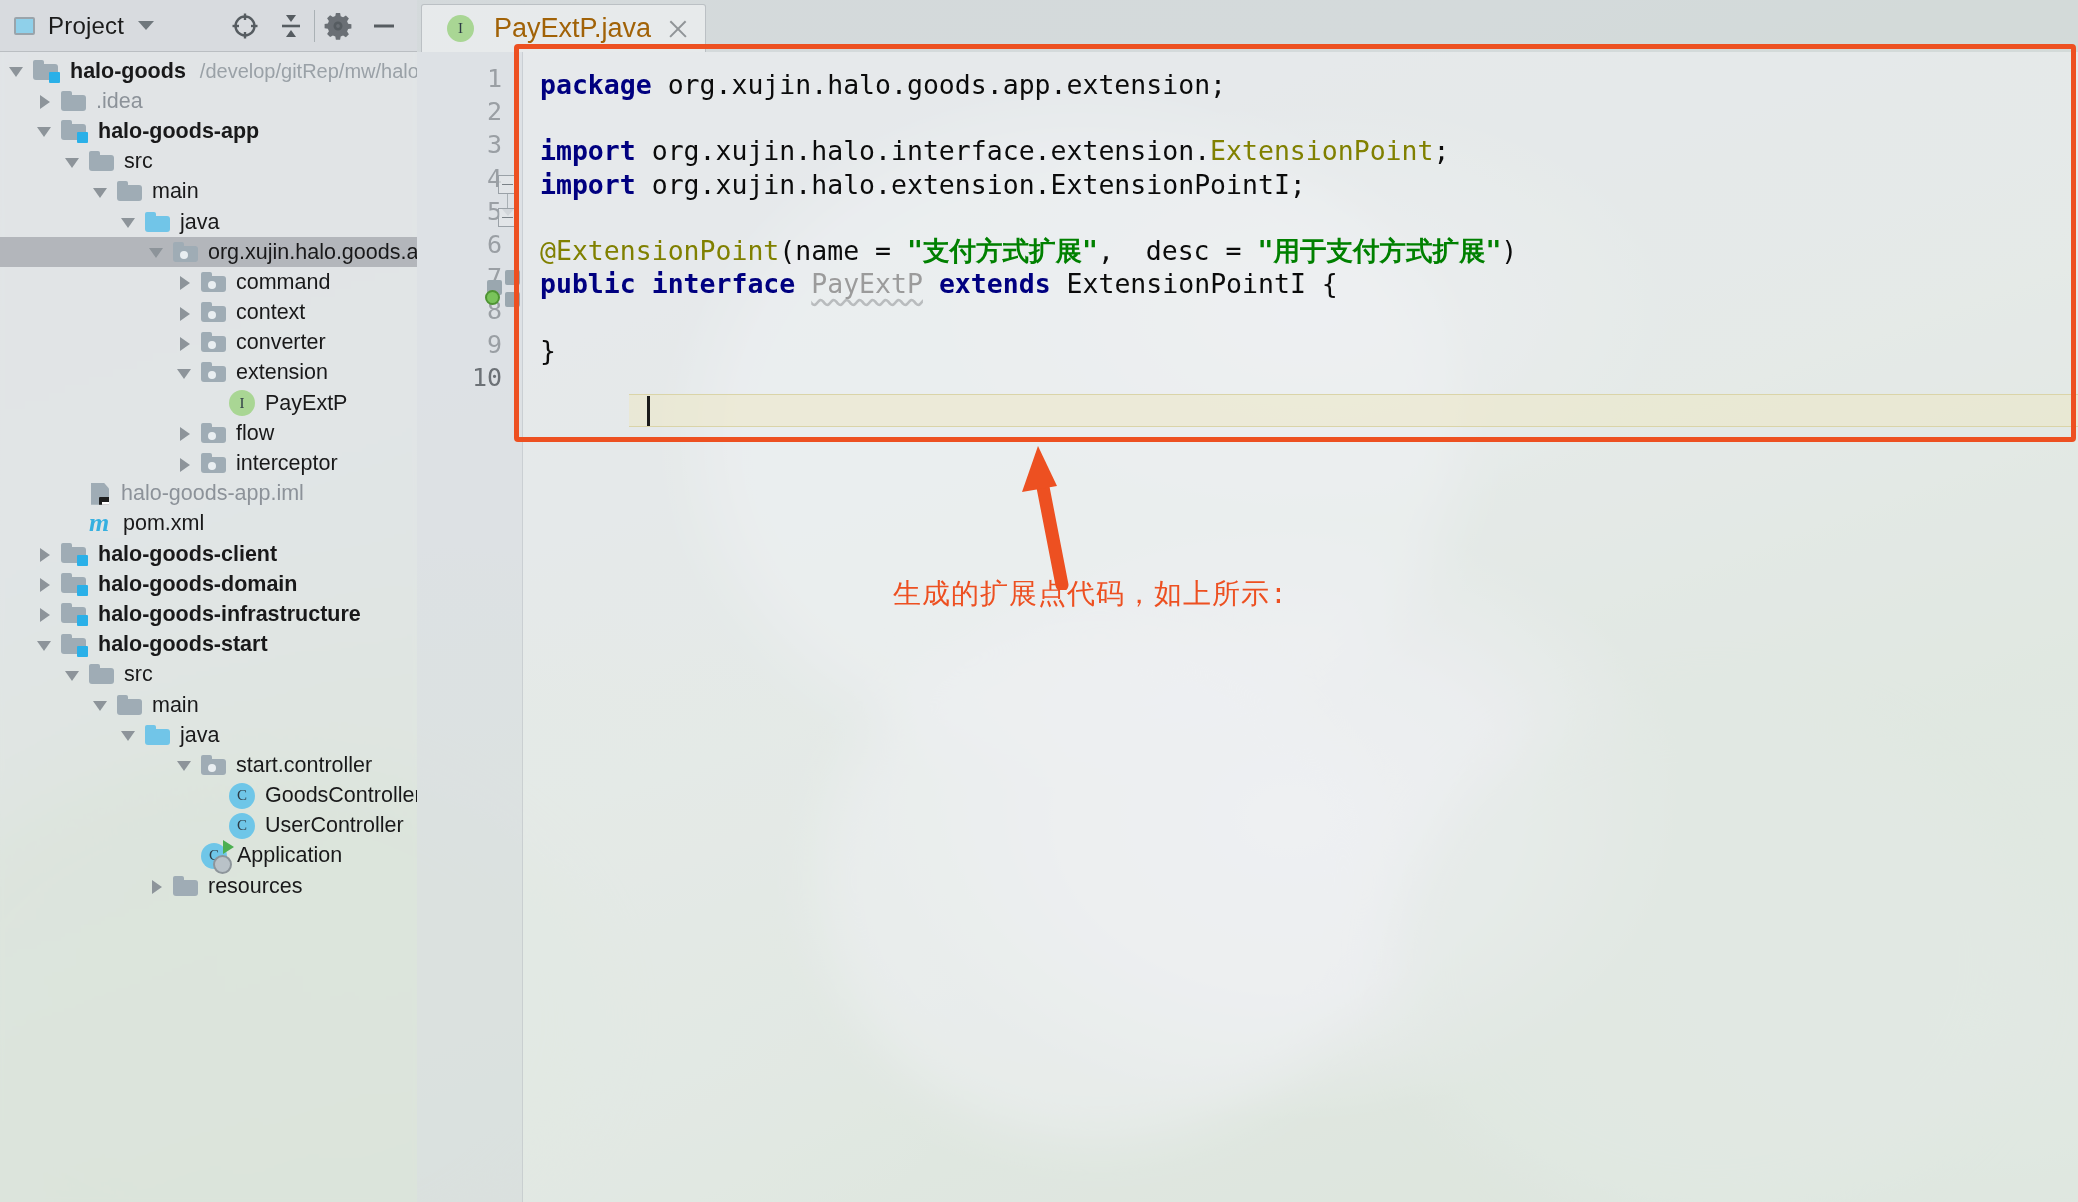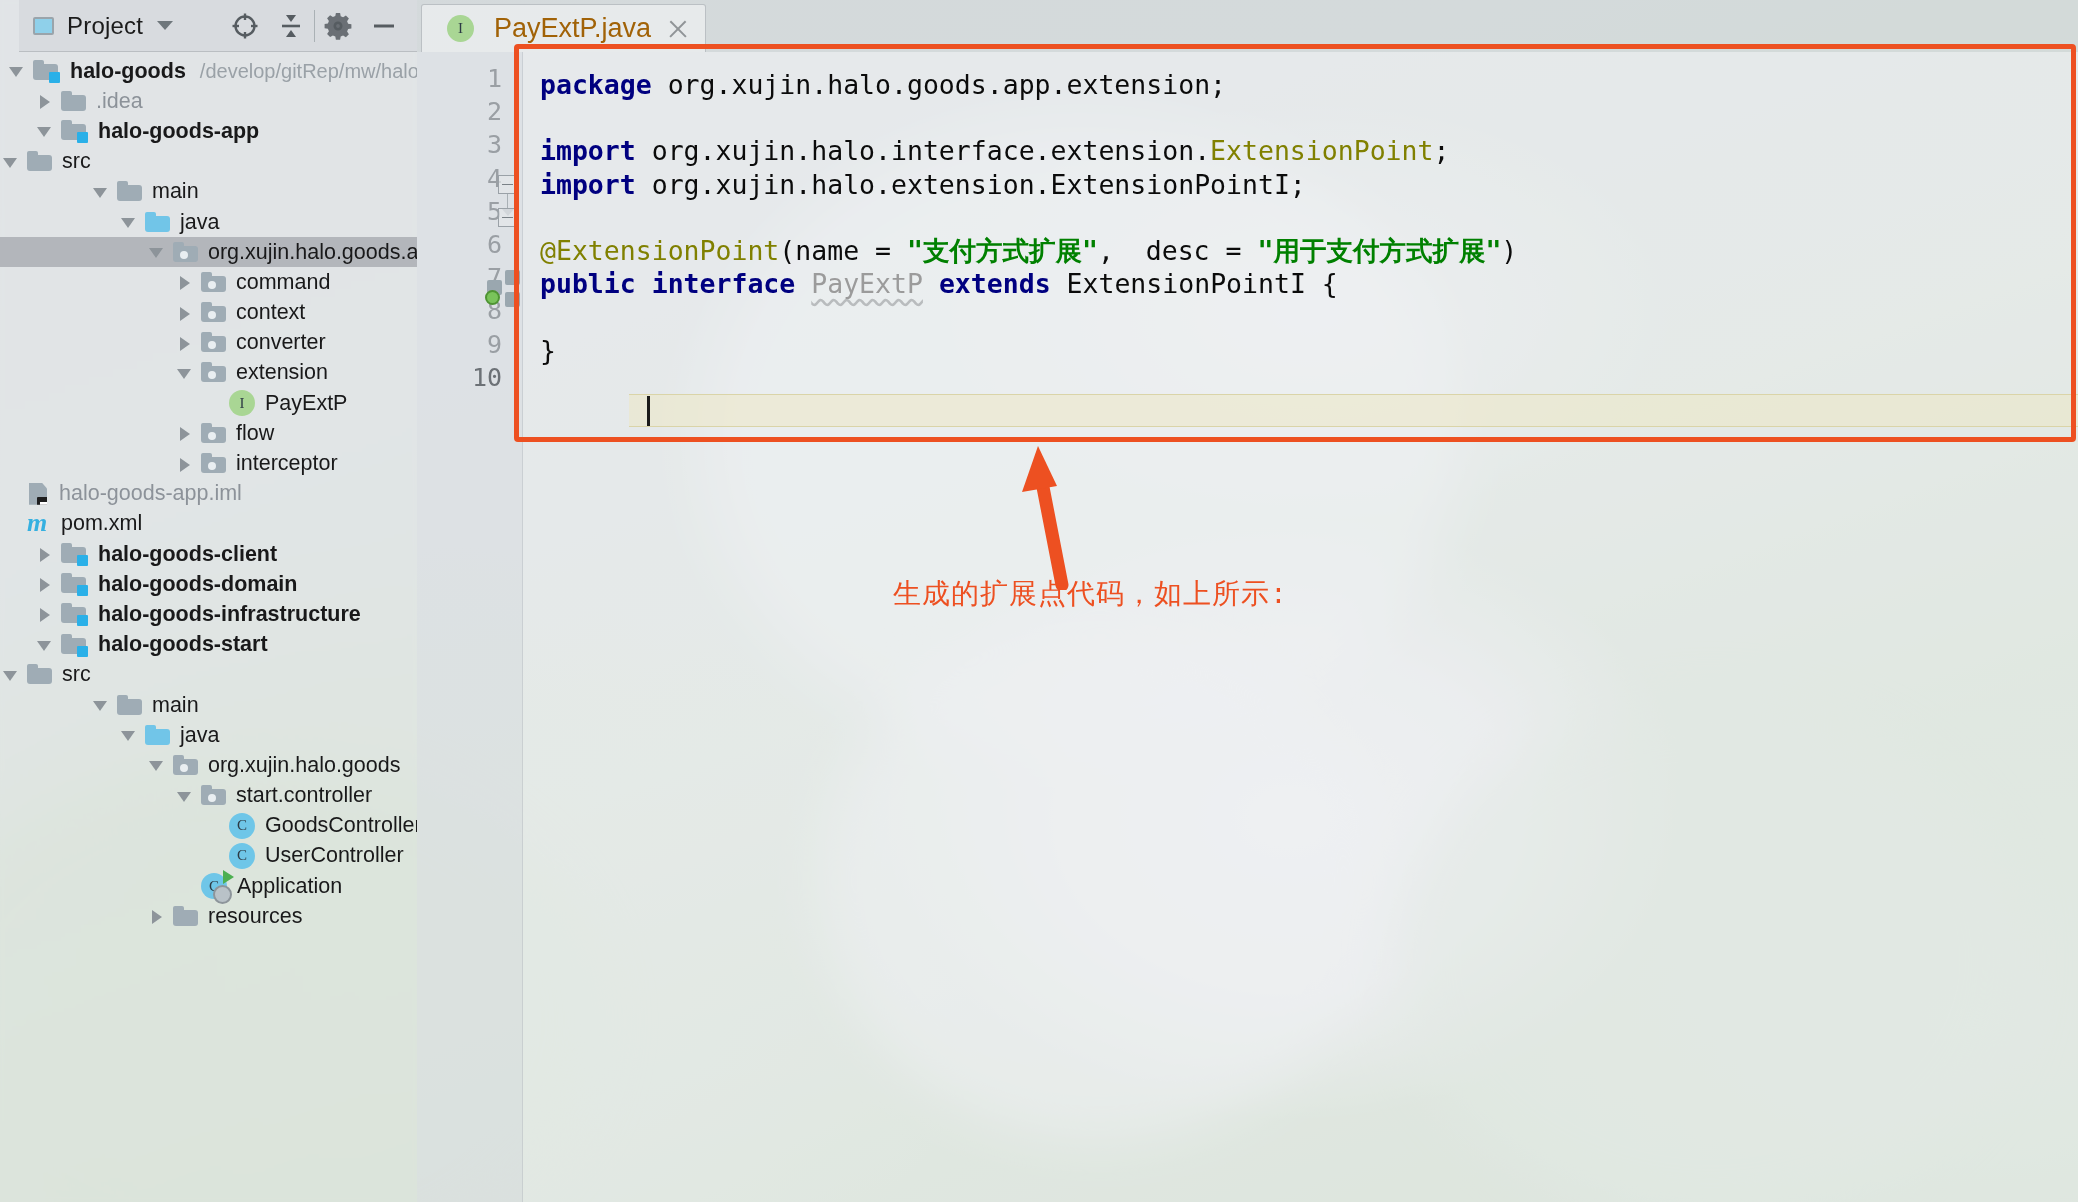--- a/index.html
+++ b/index.html
@@ -43,21 +43,20 @@
   }
 
   #sidebar-header {
     position: relative;
     height: 52px;
     background: rgba(214,218,221,0.80);
     border-bottom: 1px solid rgba(160,166,170,0.55);
     display: flex;
     align-items: center;
     padding: 0 10px 0 14px;
-    margin-left: 19px;
   }
 
   .proj-icon {
     width: 21px; height: 18px;
     border: 2px solid #9aa4ab;
     background: #8fd0ea;
     border-radius: 2px;
     flex: 0 0 auto;
   }
 
@@ -224,21 +223,21 @@
   }
 
   .label { margin-left: 2px; }
   .label.bold { font-weight: bold; }
   .label.dim  { color: #8c9299; }
   .path-hint { color: #9aa1a7; font-size: 20px; margin-left: 14px; }
 
   
   .i0 { padding-left: 6px; }
   .i1 { padding-left: 34px; }
-  .i2 { }
+  .i2 { padding-left: 62px; }
   .i3 { padding-left: 90px; }
   .i4 { padding-left: 118px; }
   .i5 { padding-left: 146px; }
   .i6 { padding-left: 174px; }
   .i7 { padding-left: 202px; }
 
   
   #tabbar {
     position: absolute;
     left: 417px; top: 0;
@@ -603,27 +602,20 @@
             </div>
             <div class="label">main</div>
           </div>
           <div class="row i4">
             <div class="arrow down"></div>
             <div class="ico folder blue">
               <i></i>
             </div>
             <div class="label">java</div>
           </div>
-          <div class="row i5">
-            <div class="arrow down"></div>
-            <div class="ico pkg">
-              <i></i>
-            </div>
-            <div class="label">org.xujin.halo.goods</div>
-          </div>
           <div class="row i6">
             <div class="arrow down"></div>
             <div class="ico pkg">
               <i></i>
             </div>
             <div class="label">start.controller</div>
           </div>
           <div class="row i7">
             <div class="arrow"></div>
             <div class="ico badge cls">C</div>

